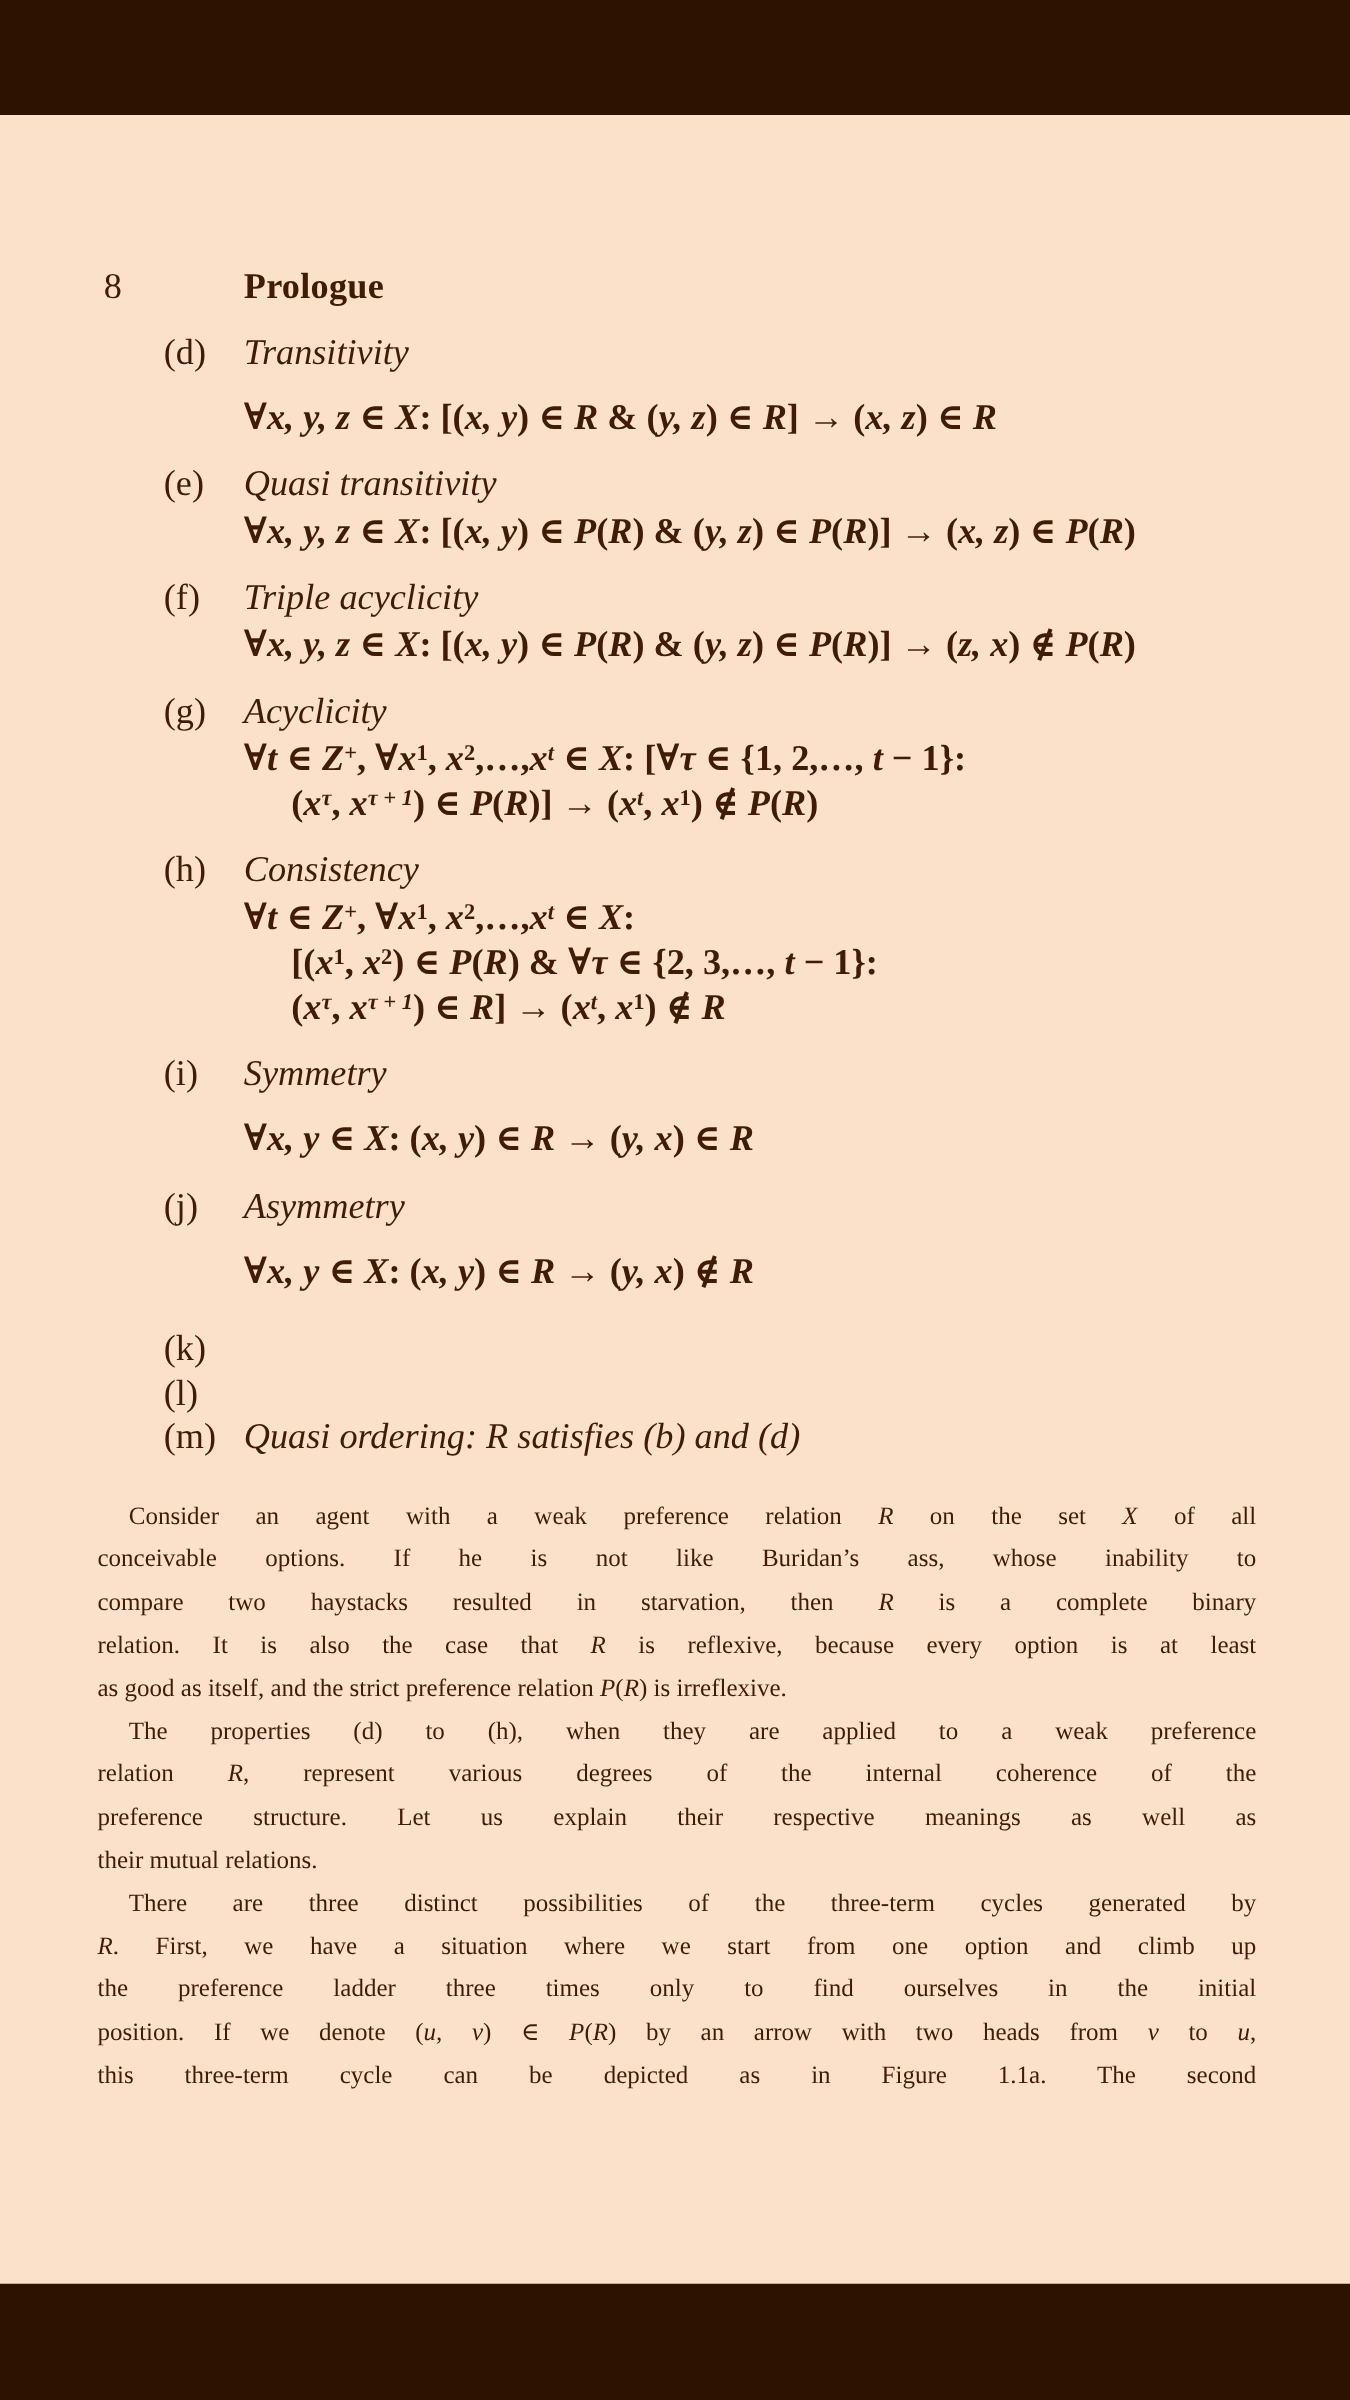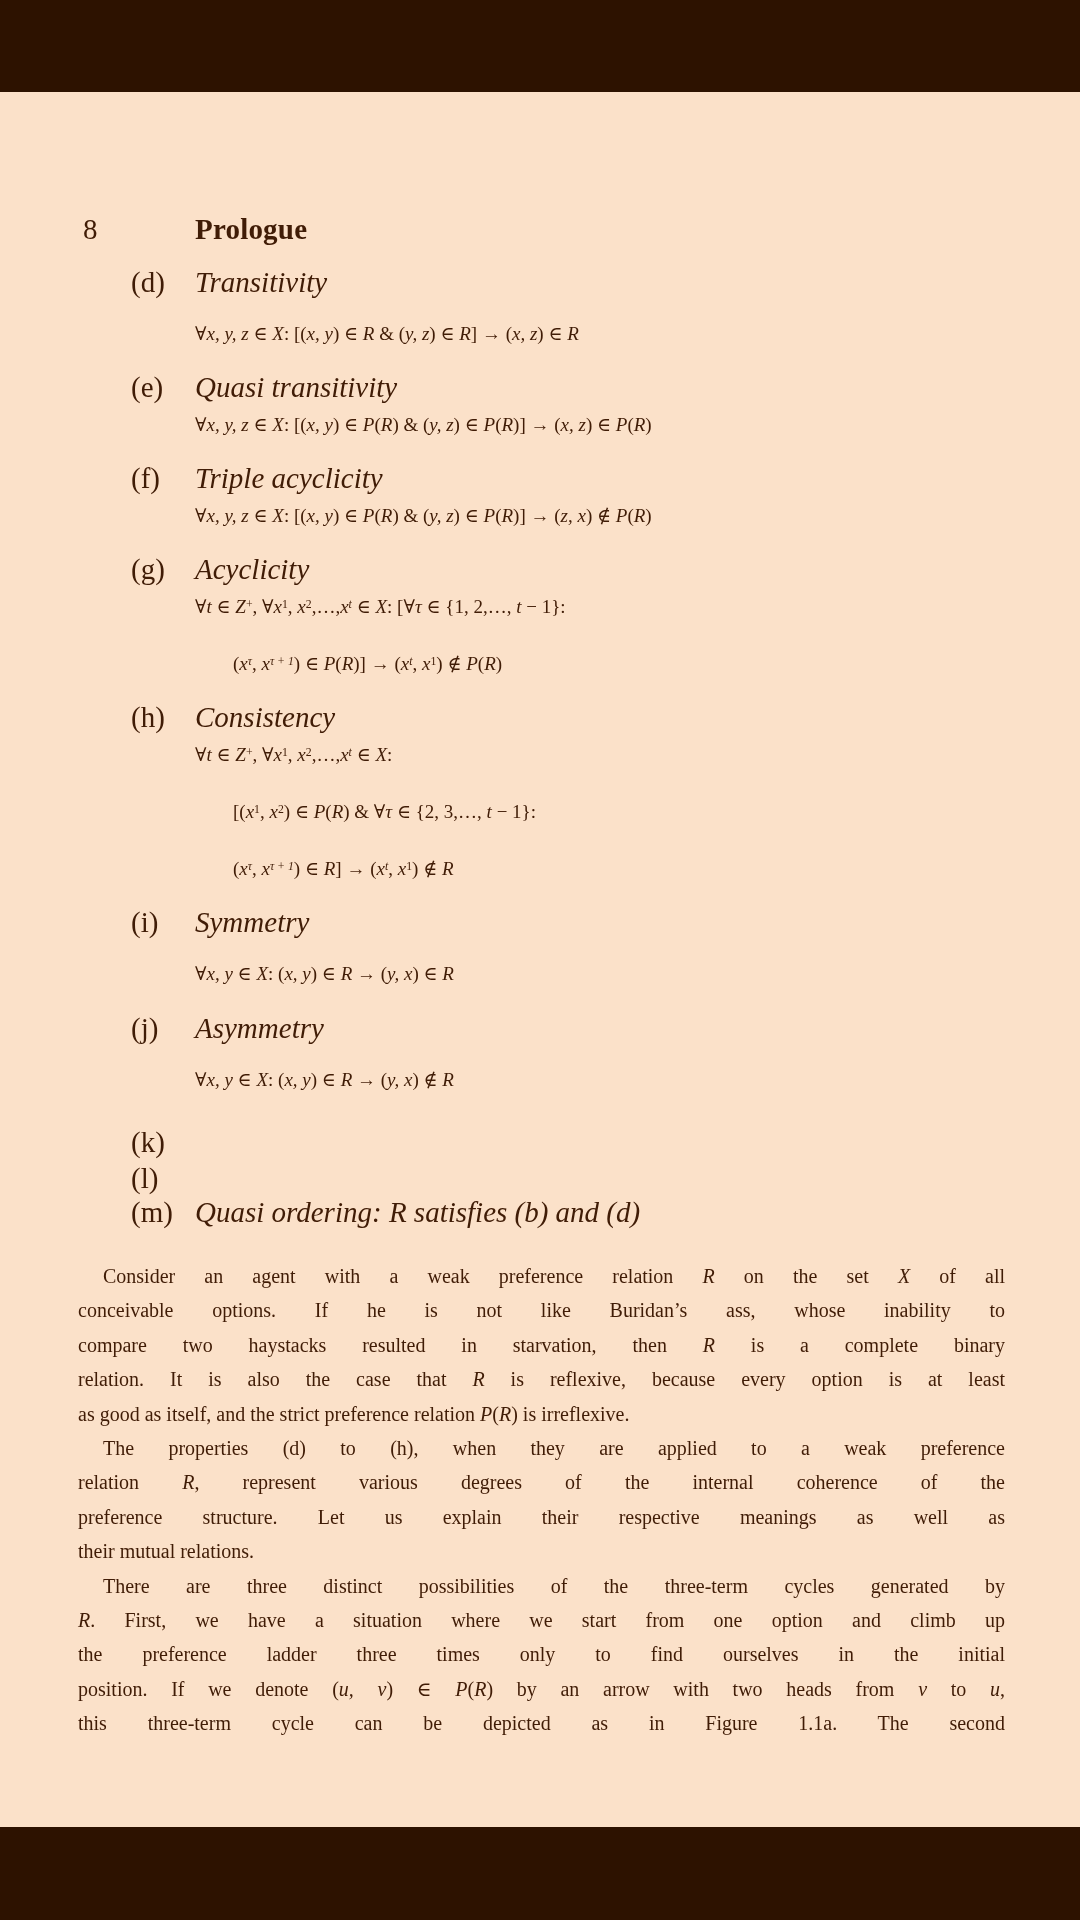--- a/index.html
+++ b/index.html
@@ -15,22 +15,22 @@
   .content{position:absolute;top:92px;left:78px;width:927px;}
 
   .header-row{margin-top:120px;display:flex;line-height:34px;font-size:29px;}
   .pagenum{width:112px;padding-left:5px;}
   .running-head{font-weight:bold;letter-spacing:.2px;}
 
   .item-head{display:flex;line-height:34px;font-size:29px;margin-top:19px;}
   .item-label{width:64px;margin-left:53px;flex:none;}
   .item-title{font-style:italic;}
 
-  .formula{margin-left:117px;line-height:34px;font-size:19px;margin-top:18px;white-space:nowrap;}
-  .formula.cont{margin-left:155px;margin-top:23px;}
+  .formula{margin-left:117px;line-height:34px;font-size:29px;margin-top:18px;white-space:nowrap;font-weight:bold;}
+  .formula.cont{margin-left:155px;margin-top:2px;}
   .mt16{margin-top:4px;}
   .mt14{}
   .mt6{margin-top:6px;}
   .mt8{margin-top:8px;}
   .mt20{margin-top:20px;}
   .mt28{margin-top:28px;}
   .mt2{margin-top:2px;}
   .mt0{margin-top:0;}
 
   .paragraphs{margin-top:30px;font-size:20px;line-height:34.4px;}

